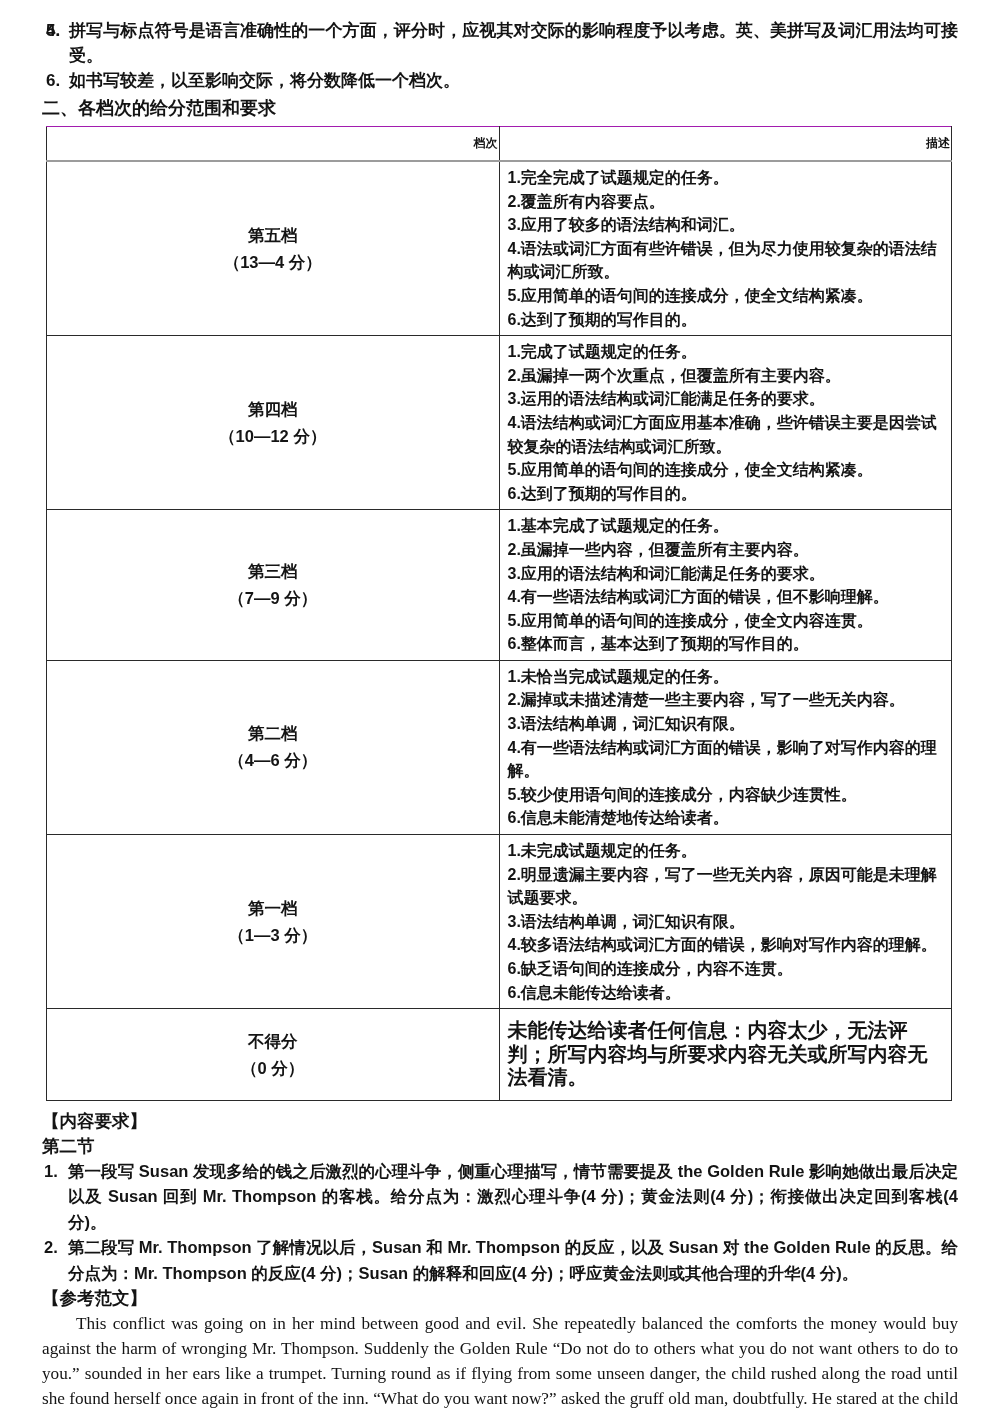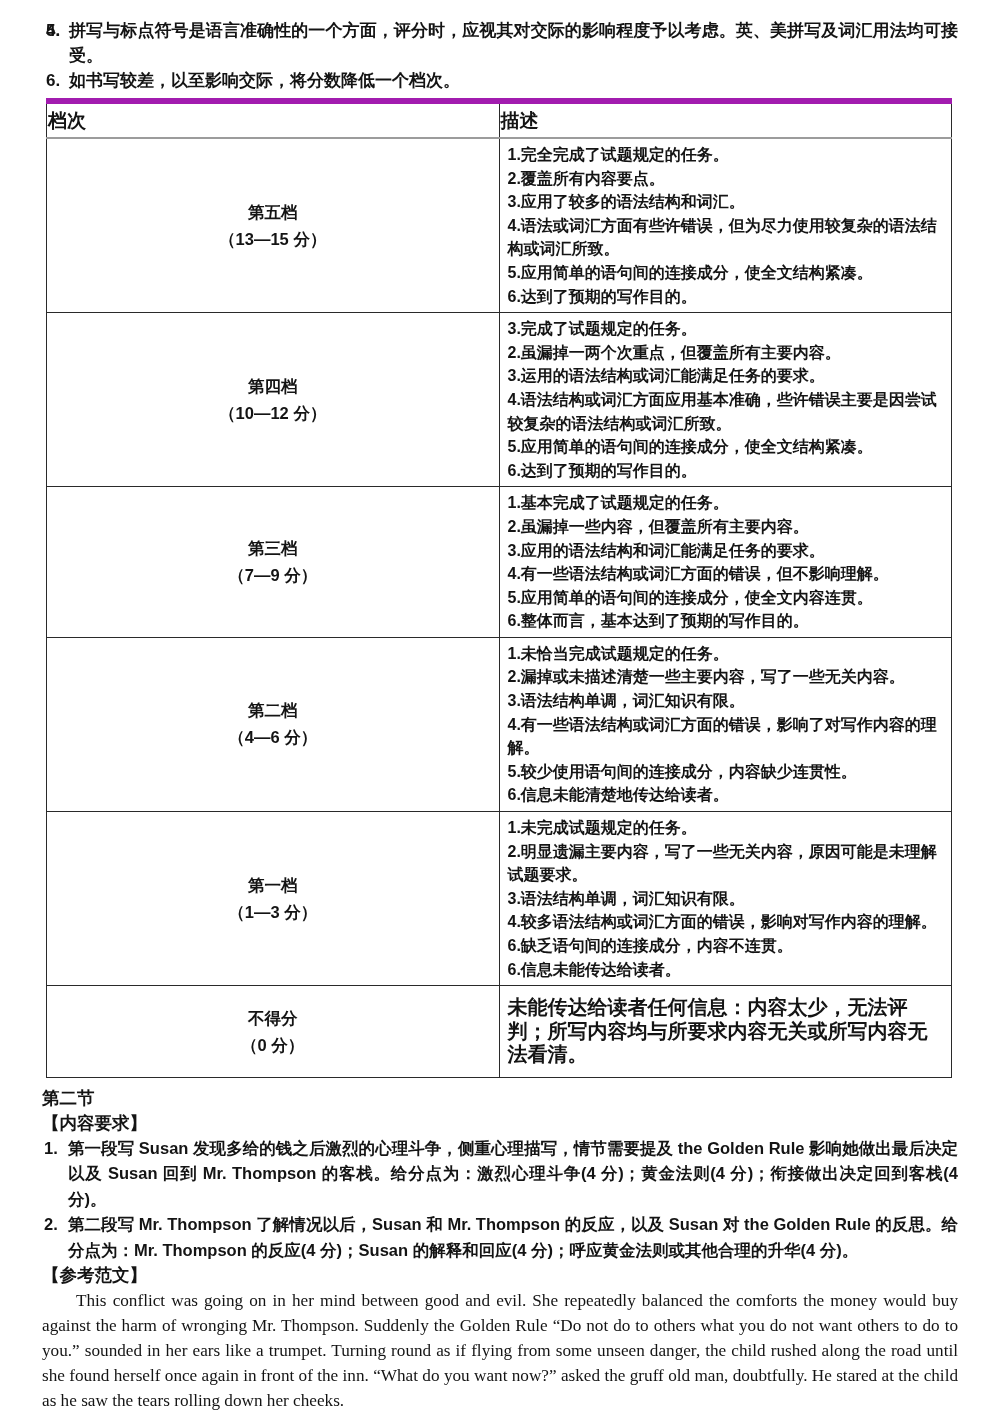--- a/index.html
+++ b/index.html
@@ -40,23 +40,23 @@
     table-layout:fixed;
     margin:5px 0 8px 4px;
   }
   table.grade th, table.grade td {
     border:1.5px solid #2a2a2a;
   }
   table.grade th {
     height:31px;
     font-family:"Liberation Sans","DejaVu Sans",sans-serif;
     font-weight:700;
-    font-size:19px;
-    text-align:left;
-    border-top:6px solid #a21caf;
+    font-size:12px;
+    text-align:right;
+    border-top:1px solid #a21caf;
     border-bottom:2px solid #9c9c9c;
   }
   td.level-cell {
     width:116px;
     text-align:center;
     vertical-align:middle;
     font-family:"Liberation Sans","DejaVu Sans",sans-serif;
     font-weight:600;
     font-size:16.5px;
     line-height:27px;
@@ -117,50 +117,51 @@
   </div>
   <div class="note">
     <span class="note-num">5.</span>
     <span>拼写与标点符号是语言准确性的一个方面，评分时，应视其对交际的影响程度予以考虑。英、美拼写及词汇用法均可接受。</span>
   </div>
   <div class="note">
     <span class="note-num">6.</span>
     <span>如书写较差，以至影响交际，将分数降低一个档次。</span>
   </div>
 
+  <div class="sec-title">二、各档次的给分范围和要求</div>
 
   <table class="grade">
     <thead>
       <tr>
         <th>档次</th>
         <th>描述</th>
       </tr>
     </thead>
     <tbody>
       <tr>
         <td class="level-cell">
           <div>第五档</div>
-          <div>（13—15 分）</div>
+          <div>（13—4 分）</div>
         </td>
         <td class="desc-cell">
           <div class="desc-item">1.完全完成了试题规定的任务。</div>
           <div class="desc-item">2.覆盖所有内容要点。</div>
           <div class="desc-item">3.应用了较多的语法结构和词汇。</div>
           <div class="desc-item">4.语法或词汇方面有些许错误，但为尽力使用较复杂的语法结构或词汇所致。</div>
           <div class="desc-item">5.应用简单的语句间的连接成分，使全文结构紧凑。</div>
           <div class="desc-item">6.达到了预期的写作目的。</div>
         </td>
       </tr>
       <tr>
         <td class="level-cell">
           <div>第四档</div>
           <div>（10—12 分）</div>
         </td>
         <td class="desc-cell">
-          <div class="desc-item">3.完成了试题规定的任务。</div>
+          <div class="desc-item">1.完成了试题规定的任务。</div>
           <div class="desc-item">2.虽漏掉一两个次重点，但覆盖所有主要内容。</div>
           <div class="desc-item">3.运用的语法结构或词汇能满足任务的要求。</div>
           <div class="desc-item">4.语法结构或词汇方面应用基本准确，些许错误主要是因尝试较复杂的语法结构或词汇所致。</div>
           <div class="desc-item">5.应用简单的语句间的连接成分，使全文结构紧凑。</div>
           <div class="desc-item">6.达到了预期的写作目的。</div>
         </td>
       </tr>
       <tr>
         <td class="level-cell">
           <div>第三档</div>
@@ -208,22 +209,22 @@
           <div>不得分</div>
           <div>（0 分）</div>
         </td>
         <td class="desc-cell">
           <div class="desc-single">未能传达给读者任何信息：内容太少，无法评判；所写内容均与所要求内容无关或所写内容无法看清。</div>
         </td>
       </tr>
     </tbody>
   </table>
 
+  <div class="sub-title">【内容要求】</div>
   <div class="sub-title">第二节</div>
-  <div class="sub-title">【内容要求】</div>
 
   <div class="req-item">
     <span class="req-num">1.</span>
     <span>第一段写 Susan 发现多给的钱之后激烈的心理斗争，侧重心理描写，情节需要提及 the Golden Rule 影响她做出最后决定以及 Susan 回到 Mr. Thompson 的客栈。给分点为：激烈心理斗争(4 分)；黄金法则(4 分)；衔接做出决定回到客栈(4 分)。</span>
   </div>
   <div class="req-item">
     <span class="req-num">2.</span>
     <span>第二段写 Mr. Thompson 了解情况以后，Susan 和 Mr. Thompson 的反应，以及 Susan 对 the Golden Rule 的反思。给分点为：Mr. Thompson 的反应(4 分)；Susan 的解释和回应(4 分)；呼应黄金法则或其他合理的升华(4 分)。</span>
   </div>
 

